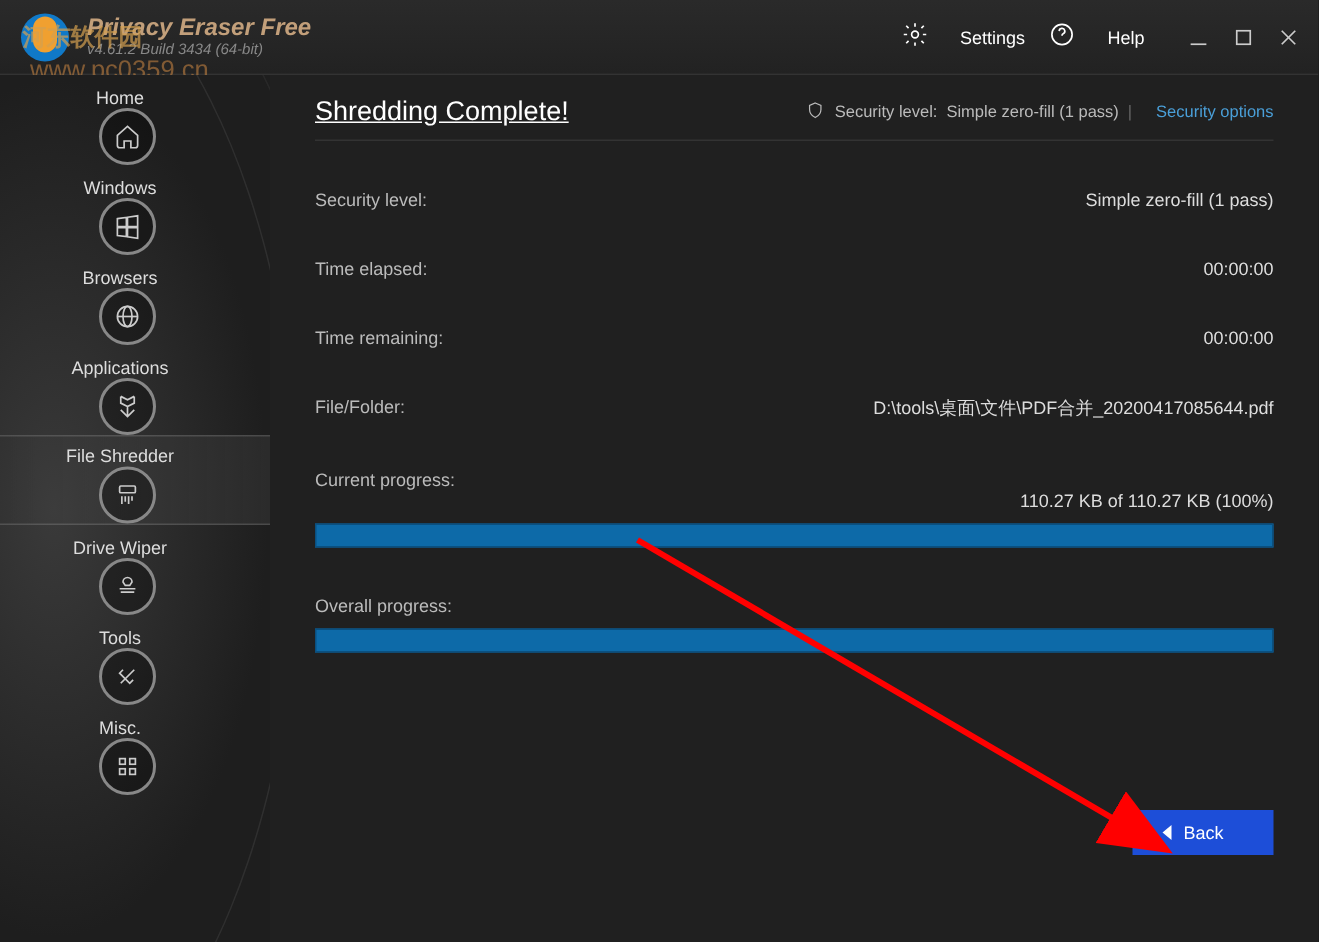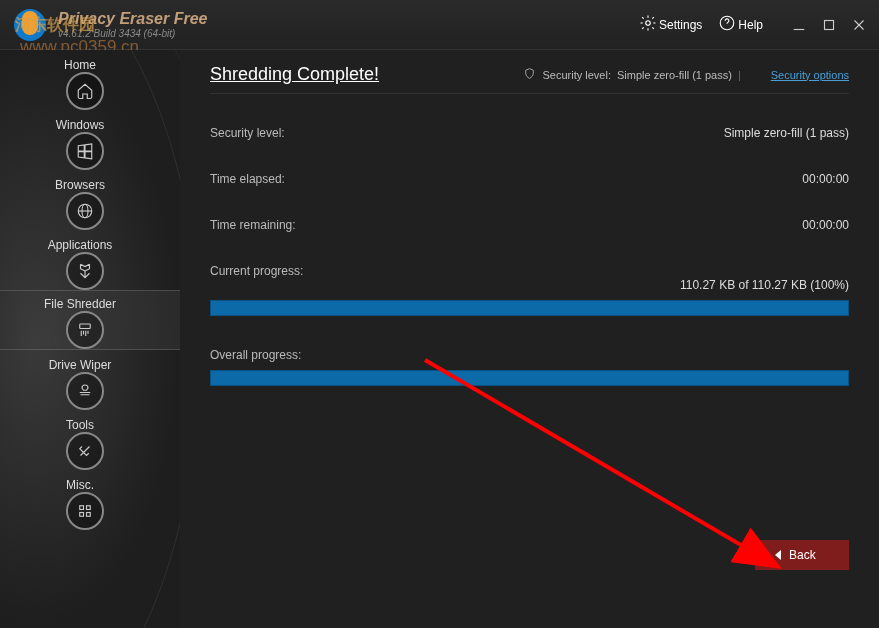--- a/index.html
+++ b/index.html
@@ -7,49 +7,49 @@
 
 .header { display: flex; align-items: center; height: 50px; padding: 0 10px; background: linear-gradient(180deg, #2a2a2a 0%, #222 100%); border-bottom: 1px solid #333; }
 .logo-area { display: flex; align-items: center; position: relative; }
 .logo-icon { width: 40px; height: 40px; position: relative; margin-right: 8px; }
 .app-title { color: #c29f7a; font-style: italic; font-size: 16px; font-weight: bold; }
 .app-version { color: #888; font-size: 10px; font-style: italic; }
 .watermark { position: absolute; top: 10px; left: 5px; color: #d4a050; opacity: 0.7; font-size: 16px; font-weight: bold; pointer-events: none; }
 .watermark-url { position: absolute; top: 32px; left: 10px; color: #c08040; opacity: 0.6; font-size: 17px; pointer-events: none; }
 
 .header-right { margin-left: auto; display: flex; align-items: center; gap: 16px; color: #fff; font-size: 12px; }
-.header-right .item { display: flex; align-items: center; gap: 2px; cursor: pointer; }
+.header-right .item { display: flex; align-items: center; gap: 21px; cursor: pointer; }
 .win-controls { display: flex; gap: 10px; margin-left: 10px; }
 .win-btn { width: 20px; height: 20px; display: flex; align-items: center; justify-content: center; cursor: pointer; color: #ccc; }
 
 .body-area { display: flex; height: 578px; }
 .sidebar { width: 180px; background: radial-gradient(ellipse at 20% 50%, #3a3a3a 0%, #1e1e1e 70%); position: relative; overflow: hidden; }
 .sidebar::before { content: ""; position: absolute; top: -100px; right: -20px; width: 400px; height: 800px; border: 1px solid rgba(255,255,255,0.08); border-radius: 50%; }
 .sidebar::after { content: ""; position: absolute; top: -150px; right: -60px; width: 500px; height: 900px; border: 1px solid rgba(255,255,255,0.05); border-radius: 50%; }
 
 .nav-item { display: flex; align-items: center; justify-content: flex-end; height: 60px; padding-right: 10px; position: relative; z-index: 2; flex-direction: column; }
 .nav-item.active { background: linear-gradient(90deg, rgba(255,255,255,0.0) 0%, rgba(255,255,255,0.06) 100%); border-top: 1px solid rgba(255,255,255,0.15); border-bottom: 1px solid rgba(255,255,255,0.15); }
 .nav-label { color: #ddd; font-size: 12px; margin-right: 10px; }
 .nav-icon { width: 38px; height: 38px; border: 2px solid #888; border-radius: 50%; display: flex; align-items: center; justify-content: center; color: #ccc; background: rgba(0,0,0,0.3); }
 
 .main { flex: 1; background: #202020; padding: 0 30px; position: relative; }
 .main-header { padding: 14px 0 8px 0; border-bottom: 1px solid #333; display: flex; align-items: center; }
 .main-title { color: #fff; font-size: 18px; font-weight: 500; text-decoration: underline; }
 .security-info { margin-left: auto; font-size: 11px; color: #bbb; display: flex; align-items: center; gap: 6px; }
-.security-link { color: #4a9fd8; text-decoration: underline; cursor: pointer; margin-left: 24px; }
+.security-link { color: #4a9fd8; cursor: pointer; margin-left: 10px; }
 
 .info-row { display: flex; margin-top: 32px; font-size: 12px; }
 .info-label { color: #bbb; }
 .info-value { margin-left: auto; color: #ddd; }
 
 .progress-section { margin-top: 32px; }
 .progress-header { display: flex; font-size: 12px; margin-bottom: 8px; flex-direction: column; }
 .progress-bar { height: 16px; background: #0d6aa8; border: 1px solid #0a5080; }
 
-.back-btn { position: absolute; bottom: 58px; right: 30px; width: 94px; height: 30px; background: #7f1d1d; color: #fff; display: flex; align-items: center; padding-left: 20px; font-size: 12px; cursor: pointer; }
+.back-btn { position: absolute; bottom: 58px; right: 30px; width: 94px; height: 30px; background: #1d4ed8; color: #fff; display: flex; align-items: center; padding-left: 20px; font-size: 12px; cursor: pointer; }
 .back-btn::before { content: ""; width: 0; height: 0; border-top: 5px solid transparent; border-bottom: 5px solid transparent; border-right: 6px solid #fff; margin-right: 8px; }
 
 .arrow { position: absolute; pointer-events: none; z-index: 100; }
 
 svg.icon-svg { width: 18px; height: 18px; fill: none; stroke: currentColor; stroke-width: 1.5; }
 </style>
 </head>
 <body>
 
 <div class="header">
@@ -203,20 +203,24 @@
       <span class="info-value">Simple zero-fill (1 pass)</span>
     </div>
     <div class="info-row">
       <span class="info-label">Time elapsed:</span>
       <span class="info-value">00:00:00</span>
     </div>
     <div class="info-row">
       <span class="info-label">Time remaining:</span>
       <span class="info-value">00:00:00</span>
     </div>
+    <div class="info-row">
+      <span class="info-label">File/Folder:</span>
+      <span class="info-value">D:\tools\桌面\文件\PDF合并_20200417085644.pdf</span>
+    </div>
 
     <div class="progress-section">
       <div class="progress-header">
         <span class="info-label">Current progress:</span>
         <span class="info-value">110.27 KB of 110.27 KB (100%)</span>
       </div>
       <div class="progress-bar"></div>
     </div>
 
     <div class="progress-section">

